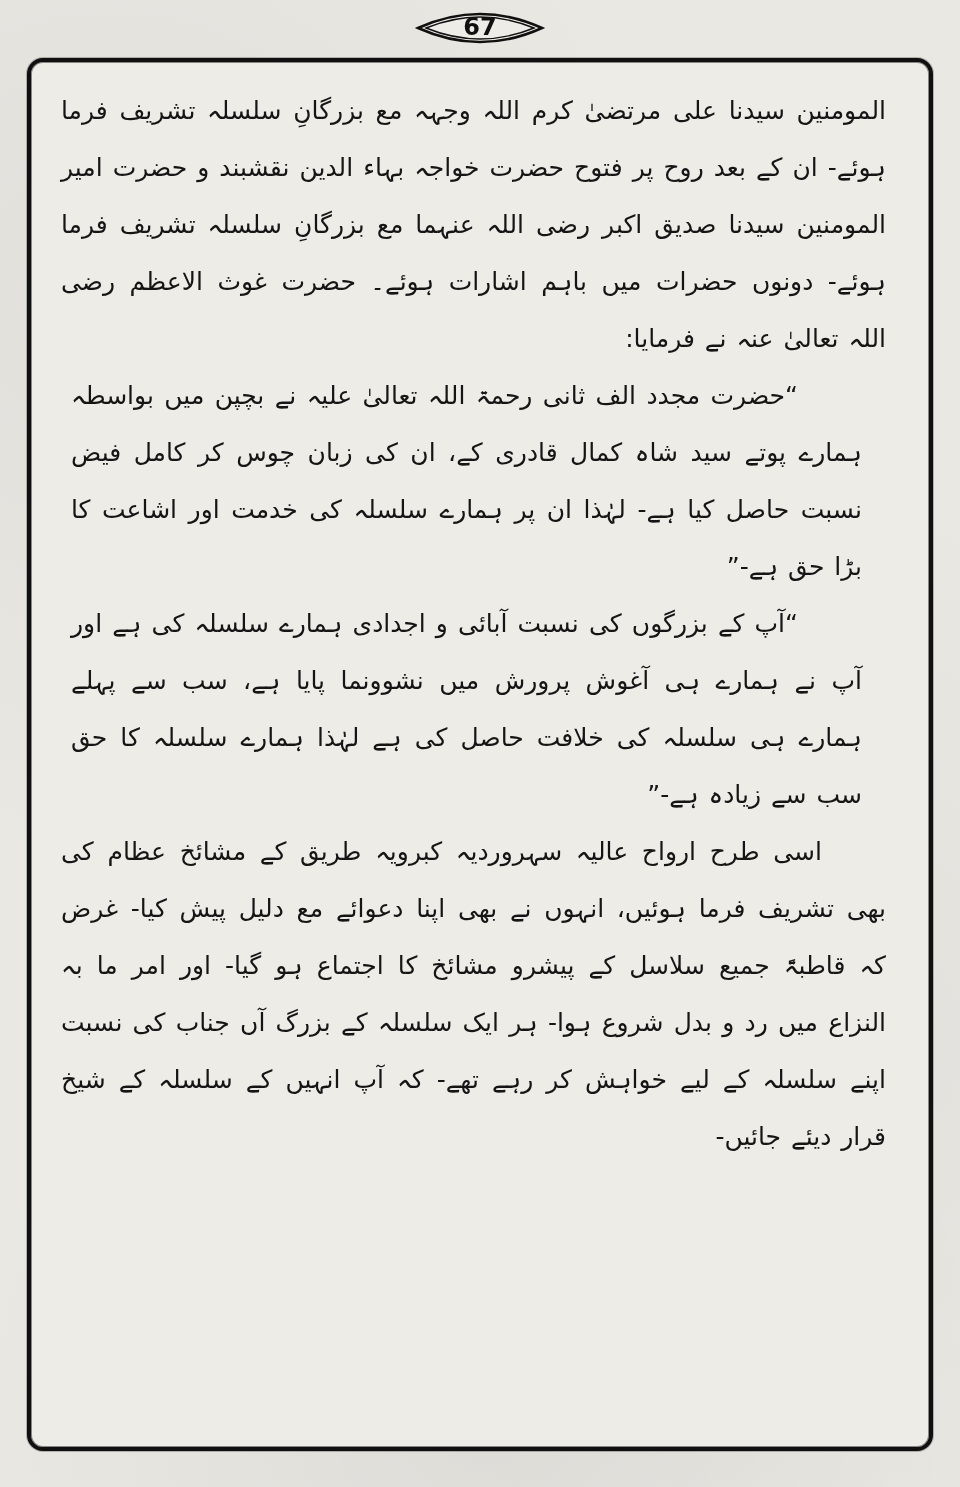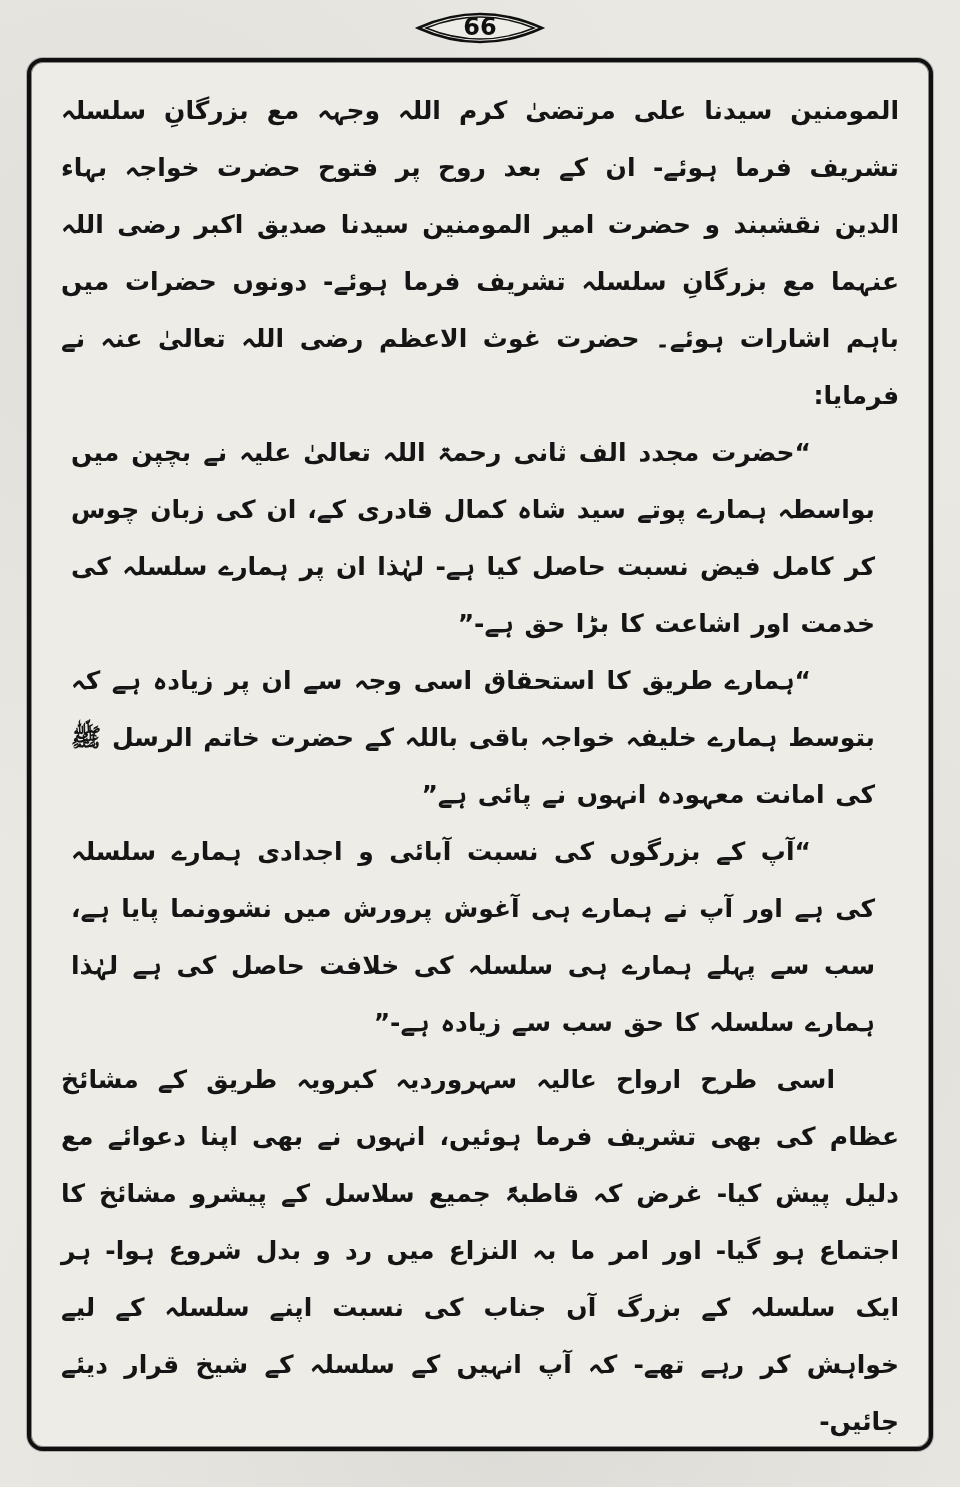--- a/index.html
+++ b/index.html
@@ -56,22 +56,21 @@
     top: 58px;
     left: 27px;
     right: 27px;
     bottom: 36px;
     border: 4px solid #101010;
     border-radius: 16px;
     box-shadow: inset 0 0 0 1px rgba(10,10,10,0.45), 0 0 0 1px rgba(10,10,10,0.25);
     background: #edecE7;
     background-color: #edece7;
     box-sizing: border-box;
-    padding: 20px 30px 18px 30px;
-    font-weight: bold;
+    padding: 20px 43px 18px 30px;
   }
 
   .text-block {
     direction: rtl;
     text-align: justify;
     font-size: 25px;
     line-height: 2.28;
     letter-spacing: 0;
     word-spacing: 2px;
   }
@@ -92,32 +91,31 @@
   }
 </style>
 </head>
 <body>
 
 <div class="cartouche">
   <svg viewBox="0 0 132 44" aria-hidden="true">
     <path d="M 4 22 Q 66 -6 128 22 Q 66 50 4 22 Z" fill="#edece7" stroke="#101010" stroke-width="2.6"></path>
     <path d="M 12 22 Q 66 0 120 22 Q 66 44 12 22 Z" fill="none" stroke="#101010" stroke-width="1.4"></path>
   </svg>
-  <div class="page-number">66</div>
+  <div class="page-number">67</div>
 </div>
 
 <div class="frame">
   <div class="text-block">
 
     <p class="body-para">المومنین سیدنا علی مرتضیٰ کرم اللہ وجہہ مع بزرگانِ سلسلہ تشریف فرما ہوئے- ان کے بعد روح پر فتوح حضرت خواجہ بہاء الدین نقشبند و حضرت امیر المومنین سیدنا صدیق اکبر رضی اللہ عنہما مع بزرگانِ سلسلہ تشریف فرما ہوئے- دونوں حضرات میں باہم اشارات ہوئے۔ حضرت غوث الاعظم رضی اللہ تعالیٰ عنہ نے فرمایا:</p>
 
     <p class="quote-para">“حضرت مجدد الف ثانی رحمۃ اللہ تعالیٰ علیہ نے بچپن میں بواسطہ ہمارے پوتے سید شاہ کمال قادری کے، ان کی زبان چوس کر کامل فیض نسبت حاصل کیا ہے- لہٰذا ان پر ہمارے سلسلہ کی خدمت اور اشاعت کا بڑا حق ہے-”</p>
 
 
-    <p class="quote-para">“ہمارے طریق کا استحقاق اسی وجہ سے ان پر زیادہ ہے کہ بتوسط ہمارے خلیفہ خواجہ باقی باللہ کے حضرت خاتم الرسل ﷺ کی امانت معہودہ انہوں نے پائی ہے”</p>
 
 
     <p class="quote-para">“آپ کے بزرگوں کی نسبت آبائی و اجدادی ہمارے سلسلہ کی ہے اور آپ نے ہمارے ہی آغوش پرورش میں نشوونما پایا ہے، سب سے پہلے ہمارے ہی سلسلہ کی خلافت حاصل کی ہے لہٰذا ہمارے سلسلہ کا حق سب سے زیادہ ہے-”</p>
 
     <p class="body-para indent-first">اسی طرح ارواح عالیہ سہروردیہ کبرویہ طریق کے مشائخ عظام کی بھی تشریف فرما ہوئیں، انہوں نے بھی اپنا دعوائے مع دلیل پیش کیا- غرض کہ قاطبۃً جمیع سلاسل کے پیشرو مشائخ کا اجتماع ہو گیا- اور امر ما بہ النزاع میں رد و بدل شروع ہوا- ہر ایک سلسلہ کے بزرگ آں جناب کی نسبت اپنے سلسلہ کے لیے خواہش کر رہے تھے- کہ آپ انہیں کے سلسلہ کے شیخ قرار دیئے جائیں-</p>
 
   </div>
 </div>
 
 </body></html>

